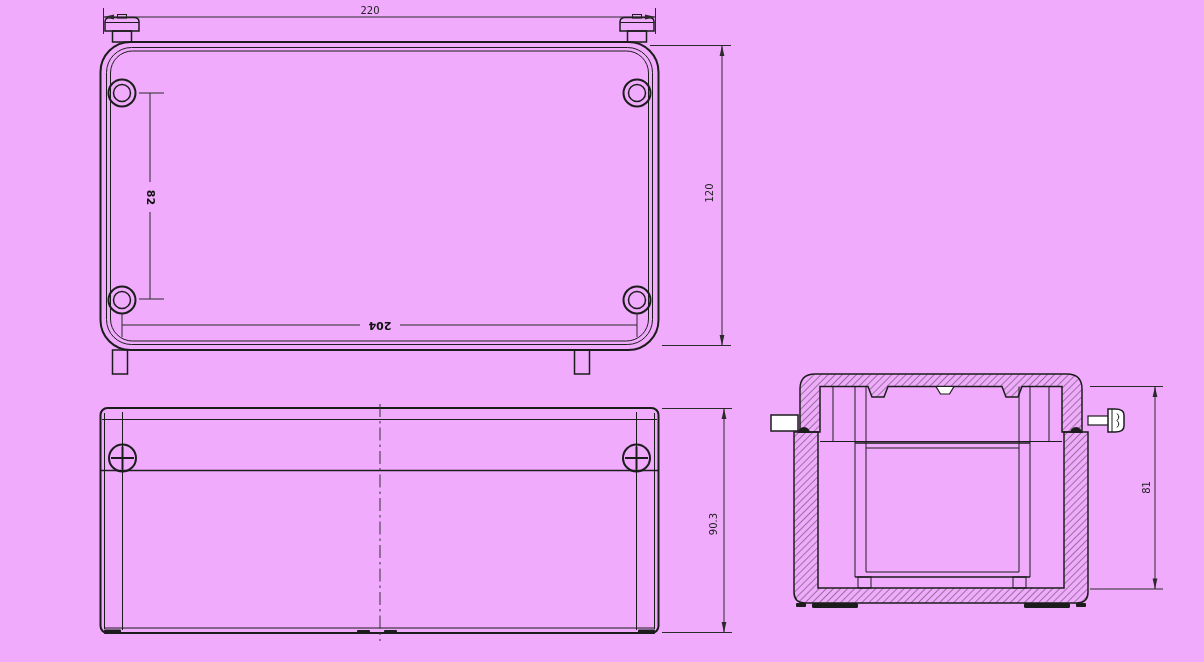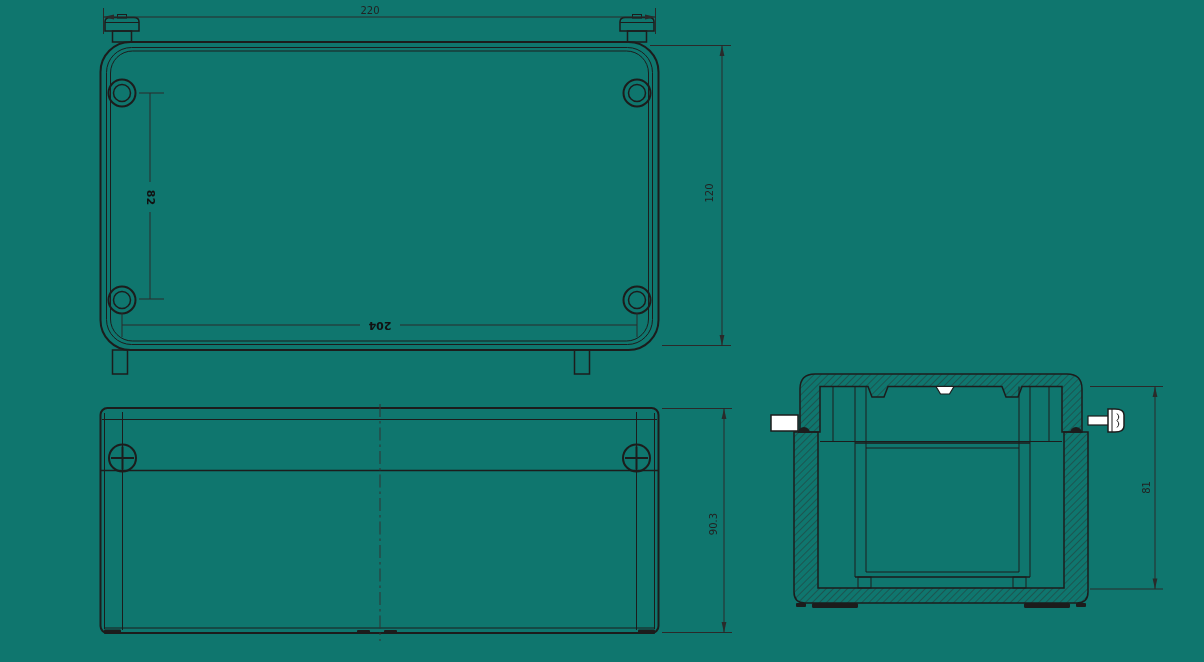--- a/index.html
+++ b/index.html
@@ -1,16 +1,16 @@
 <!DOCTYPE html>
 <html><head>
 <meta charset="utf-8">
 <style>
   html,body{margin:0;padding:0;background:#ffffff;}
-  .sheet{position:relative;width:1204px;height:662px;background:#0f766e;overflow:hidden;
+  .sheet{position:relative;width:1204px;height:662px;background:#f0abfc;overflow:hidden;
          font-family:"DejaVu Sans", sans-serif;}
   svg{display:block;}
   .part-heavy{stroke:#1c1c1c;stroke-width:2;fill:none;}
   .part-med{stroke:#1c1c1c;stroke-width:1.5;fill:none;}
   .part-thin{stroke:#1c1c1c;stroke-width:1;fill:none;}
   .dim{stroke:#2a2a2a;stroke-width:1;fill:none;}
   .dim-arrow{fill:#2a2a2a;stroke:none;}
   .dim-text{fill:#222222;font-size:10px;font-family:"DejaVu Sans", sans-serif;}
   .dim-text-bold{fill:#111111;font-size:11px;font-weight:bold;font-family:"DejaVu Sans", sans-serif;}
   .solid-fill{fill:#1c1c1c;stroke:none;}

